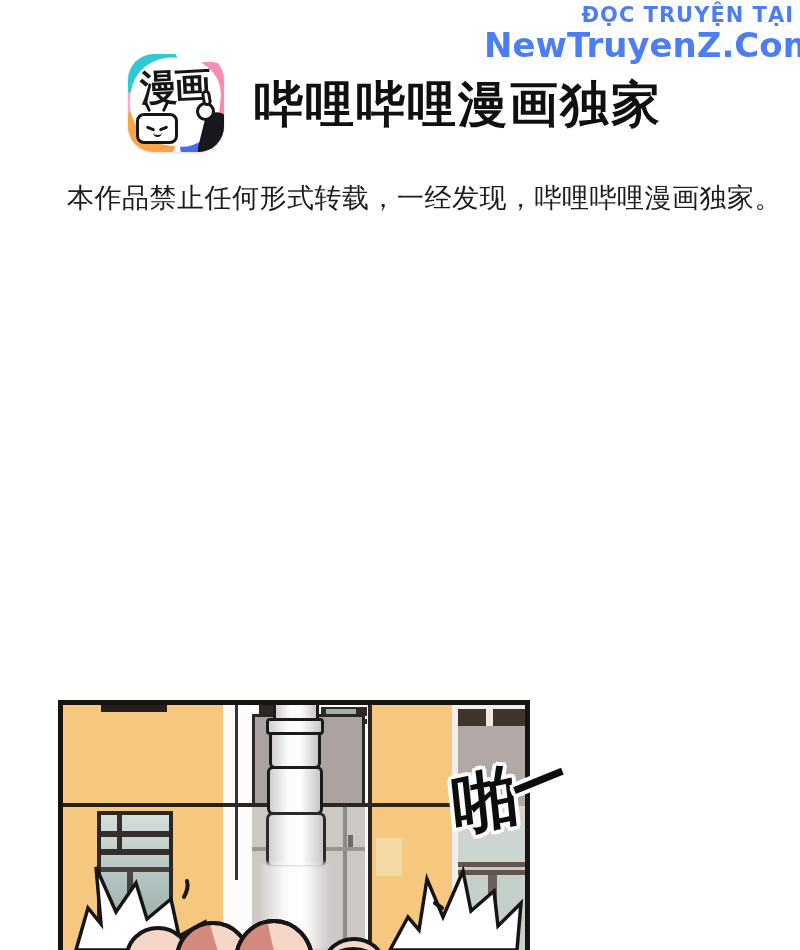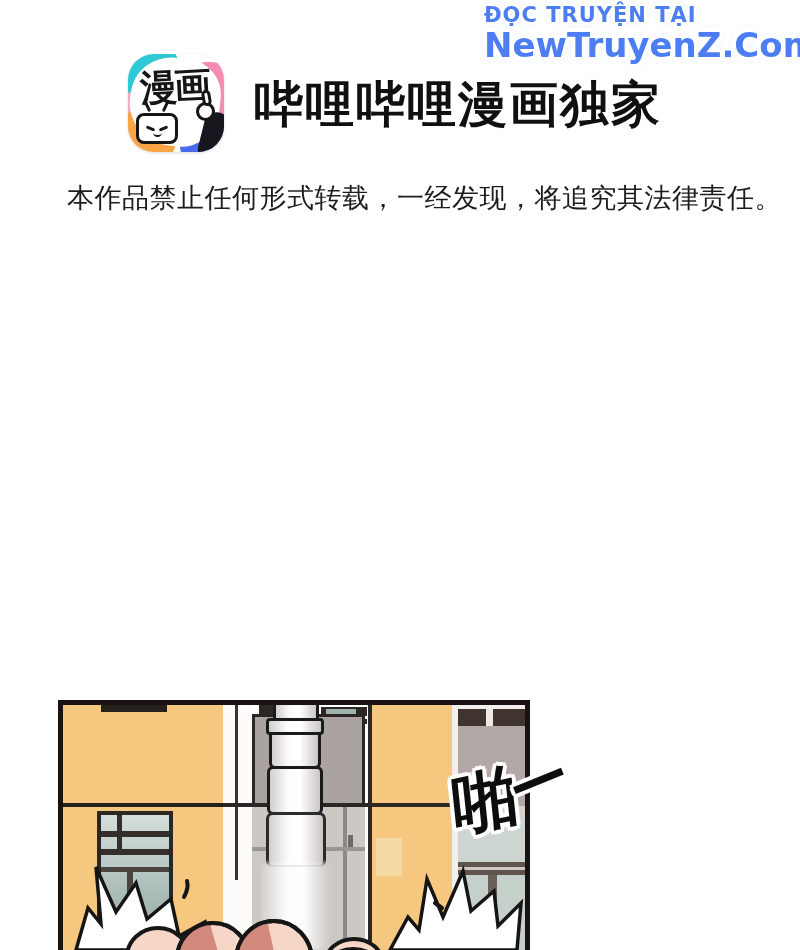--- a/index.html
+++ b/index.html
@@ -4,21 +4,21 @@
 <style>
   * { margin:0; padding:0; box-sizing:border-box; }
   html,body { width:800px; height:950px; }
   body {
     position:relative; overflow:hidden; background:#ffffff;
     font-family:"DejaVu Sans","Liberation Sans",sans-serif;
   }
   .abs { position:absolute; }
 
   
-  .watermark { top:4px; right:6px; width:310px; text-align:left; line-height:1.1; z-index:9; }
+  .watermark { top:4px; right:6px; width:310px; text-align:right; line-height:1.1; z-index:9; }
   .wm-line1 {
     font-size:21px; font-weight:800; letter-spacing:1px; color:#4d7df2;
     text-shadow:-2px -2px 0 #fff,2px -2px 0 #fff,-2px 2px 0 #fff,2px 2px 0 #fff,
                  0 -3px 0 #fff,0 3px 0 #fff,-3px 0 0 #fff,3px 0 0 #fff,0 0 7px #c3d5fb;
   }
   .wm-line2 {
     font-size:34px; font-weight:800; letter-spacing:0px; color:#4d7df2;
     text-shadow:-3px -3px 0 #fff,3px -3px 0 #fff,-3px 3px 0 #fff,3px 3px 0 #fff,
                  0 -4px 0 #fff,0 4px 0 #fff,-4px 0 0 #fff,4px 0 0 #fff,0 0 8px #c3d5fb;
   }
@@ -152,21 +152,21 @@
     <div class="abs tv-eye-l"></div>
     <div class="abs tv-eye-r"></div>
     <div class="abs tv-mouth"></div>
   </div>
   <div class="abs arm"></div>
   <div class="abs hand"></div>
   <div class="abs finger"></div>
 </div>
 
 <div class="abs page-title">哔哩哔哩漫画独家</div>
-<div class="abs disclaimer">本作品禁止任何形式转载，一经发现，将追究其法律责任。</div>
+<div class="abs disclaimer">本作品禁止任何形式转载，一经发现，哔哩哔哩漫画独家。</div>
 
 <div class="abs panel">
   <div class="wall-left-top"></div>
   <div class="slit"></div>
   <div class="floor-line-left"></div>
   <div class="wall-left-bottom"></div>
 
   <div class="window-left">
     <div class="wl-bar1"></div>
     <div class="wl-bar2"></div>

